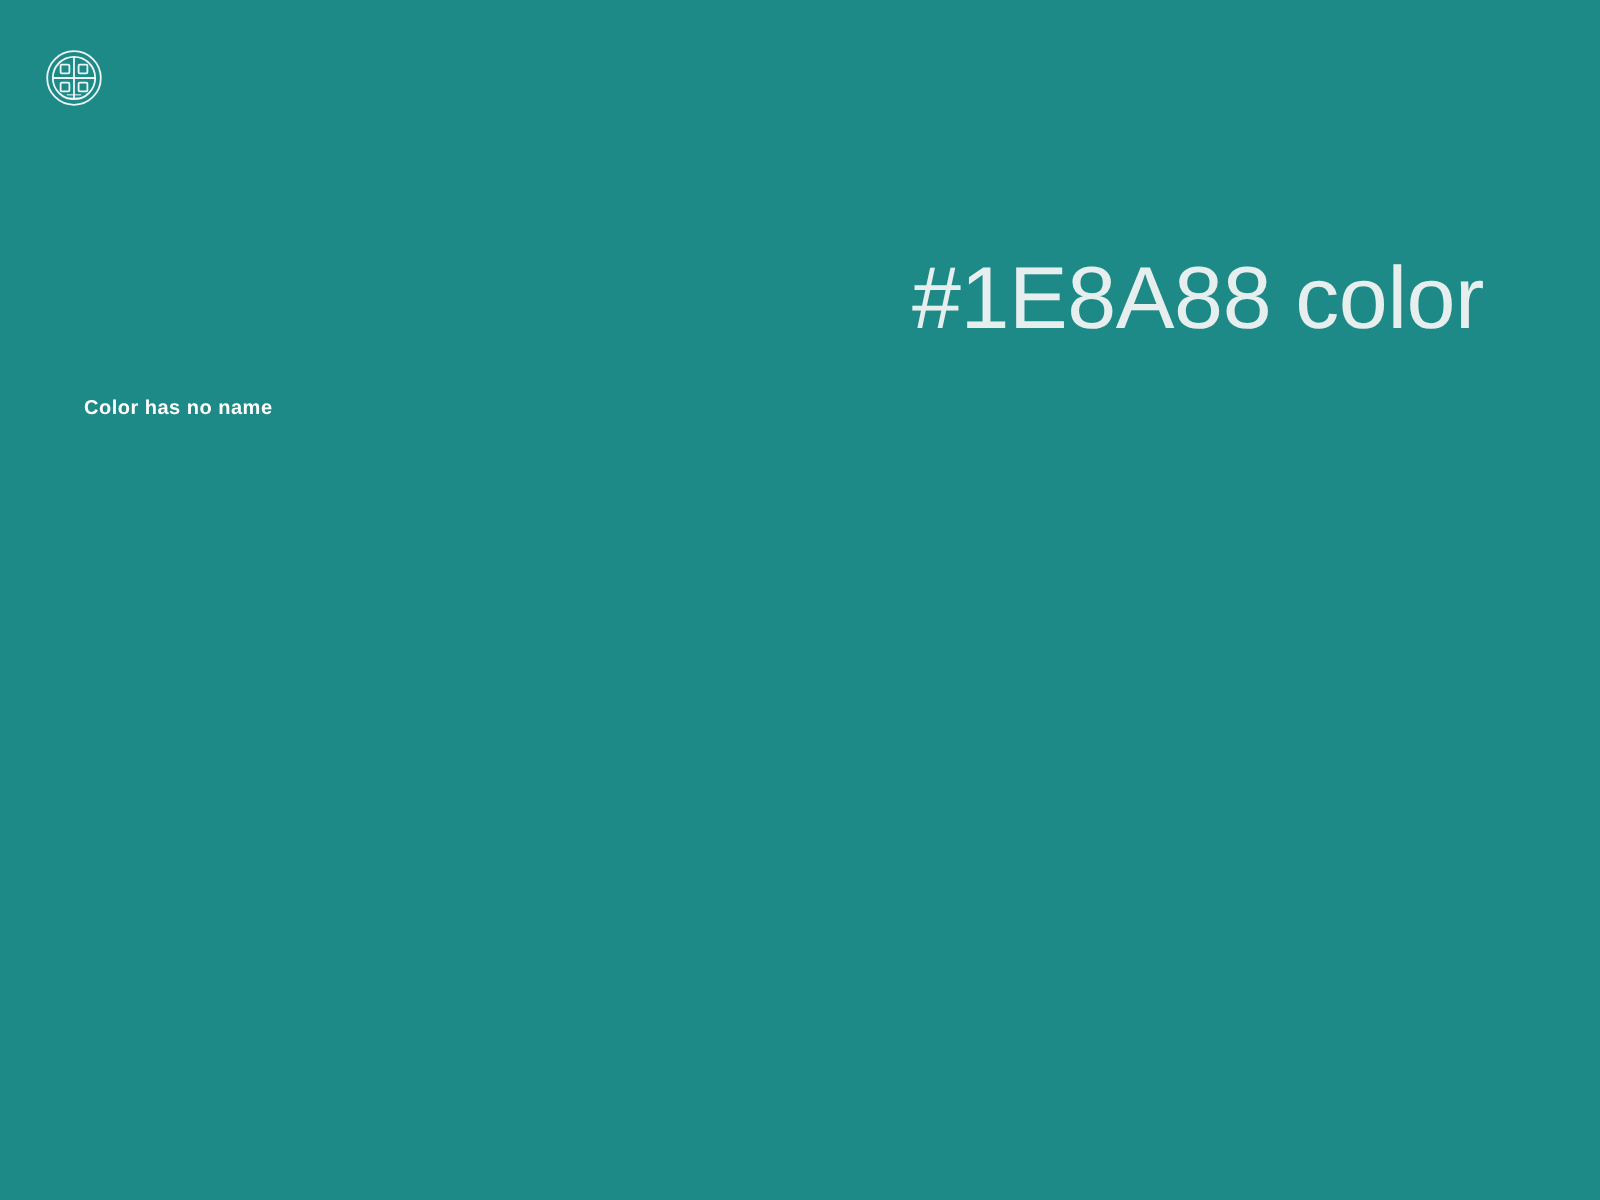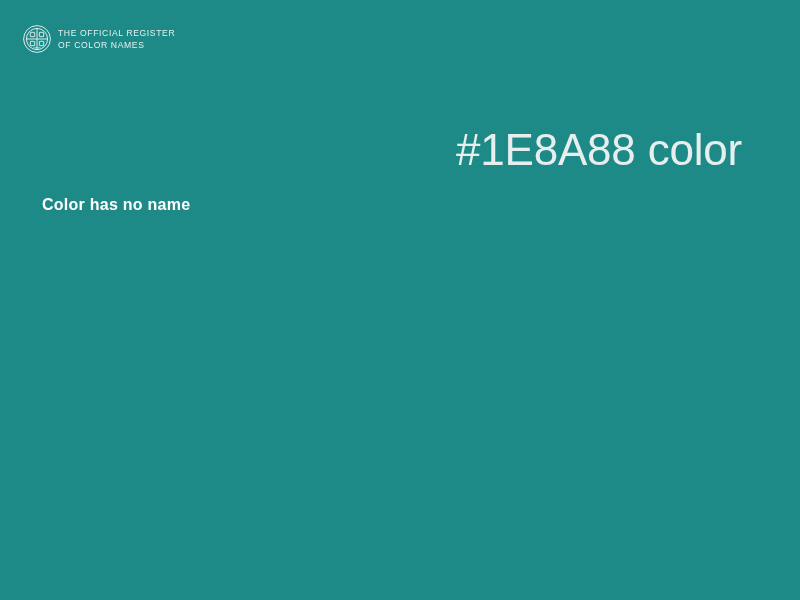--- a/index.html
+++ b/index.html
@@ -69,21 +69,21 @@
     color: #e7efee;
     white-space: nowrap;
     text-align: right;
   }
   .color-subtitle {
     margin: 0;
     position: absolute;
     left: 0;
     top: 72px;
     font-family: "Liberation Sans", sans-serif;
-    font-size: 16px;
+    font-size: 10px;
     font-weight: bold;
     letter-spacing: 0.25px;
     line-height: 14px;
     color: #ffffff;
     white-space: nowrap;
   }
 </style>
 </head>
 <body>
 
@@ -104,24 +104,20 @@
         <rect x="8.3" y="8.3" width="4.4" height="4.4" rx="0.6" stroke-opacity="0.92"></rect>
         <rect x="17.3" y="8.3" width="4.4" height="4.4" rx="0.6" stroke-opacity="0.92"></rect>
         <rect x="8.3" y="17.3" width="4.4" height="4.4" rx="0.6" stroke-opacity="0.92"></rect>
         <rect x="17.3" y="17.3" width="4.4" height="4.4" rx="0.6" stroke-opacity="0.92"></rect>
 
         <line x1="11.4" y1="23.4" x2="18.6" y2="23.4" stroke-opacity="0.7" stroke-width="0.7"></line>
         <line x1="12.6" y1="25.0" x2="17.4" y2="25.0" stroke-opacity="0.55" stroke-width="0.6"></line>
       </svg>
     </span>
 
-    <span class="brand-text">
-      <span class="brand-line">THE OFFICIAL REGISTER</span>
-      <span class="brand-line">OF COLOR NAMES</span>
-    </span>
 
   </div>
 
   <div class="content">
     <h1 class="color-title">#1E8A88 color</h1>
     <p class="color-subtitle">Color has no name</p>
   </div>
 
 </div>
 

